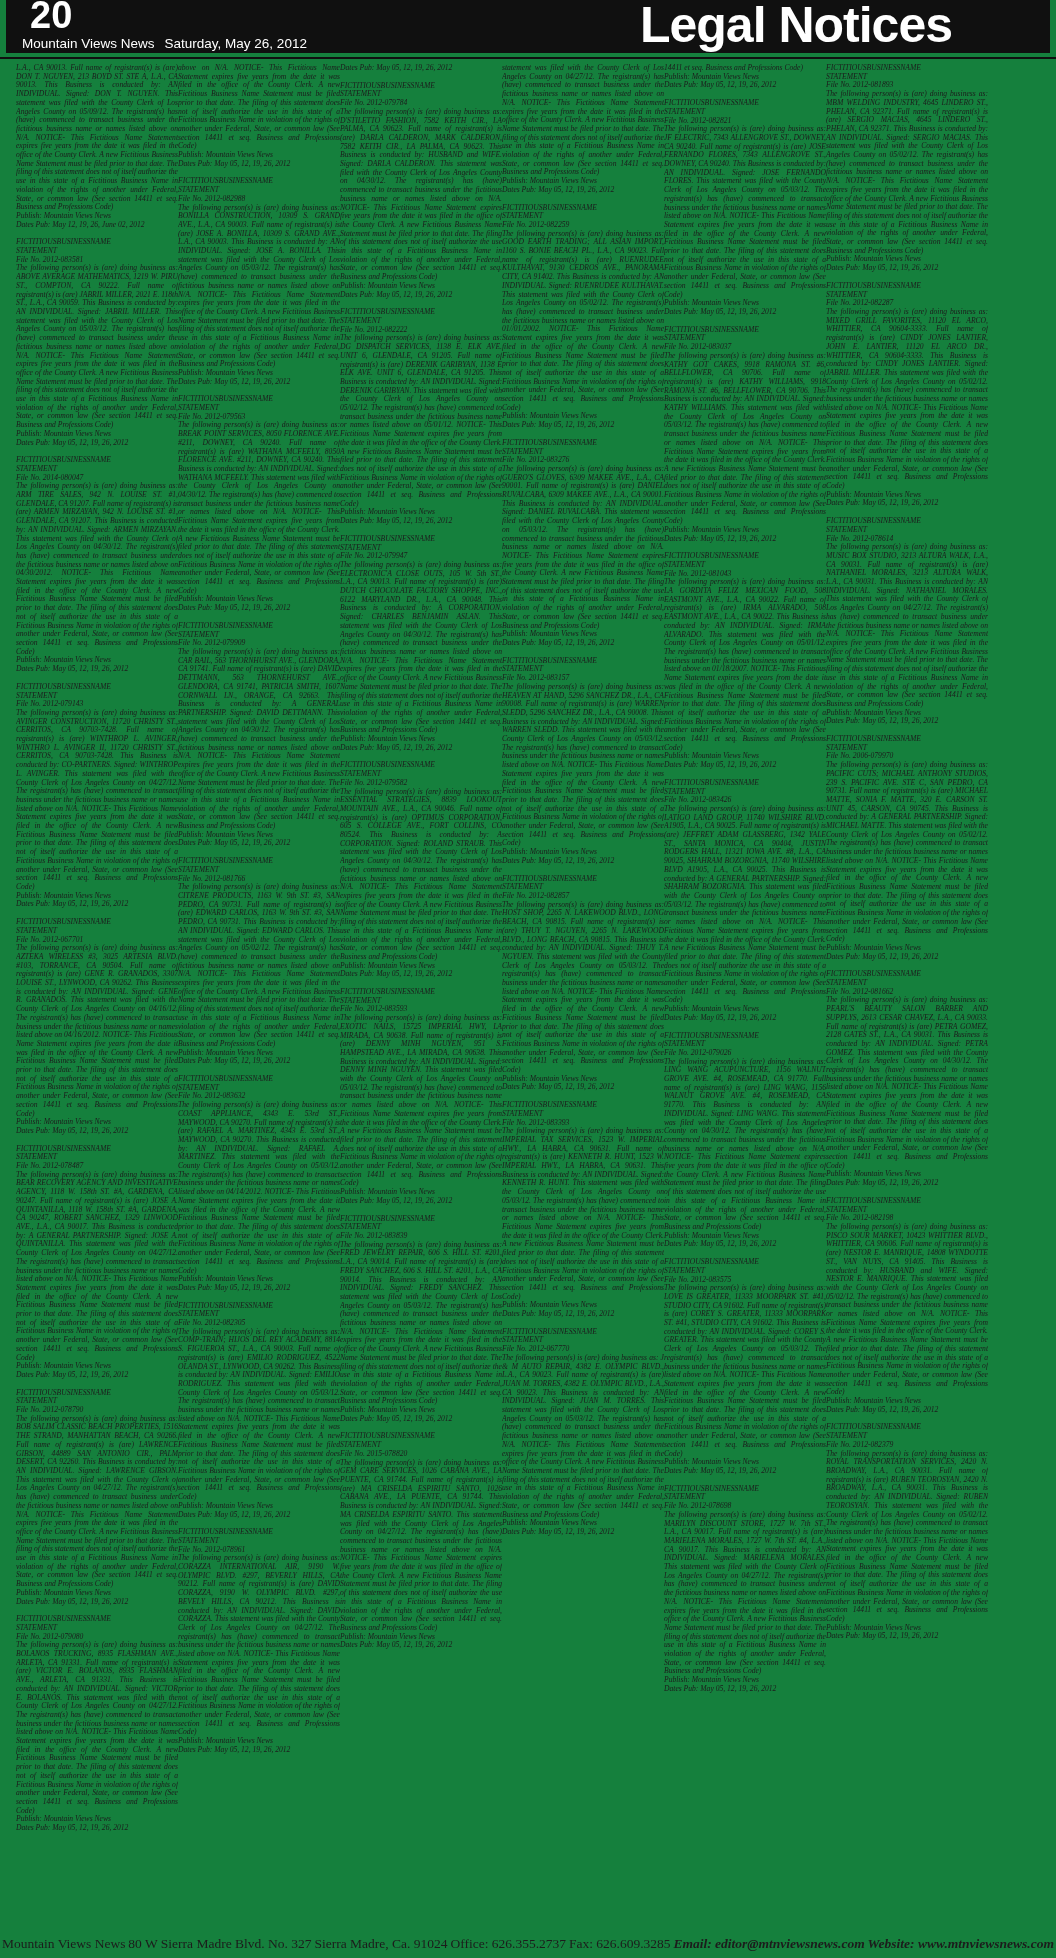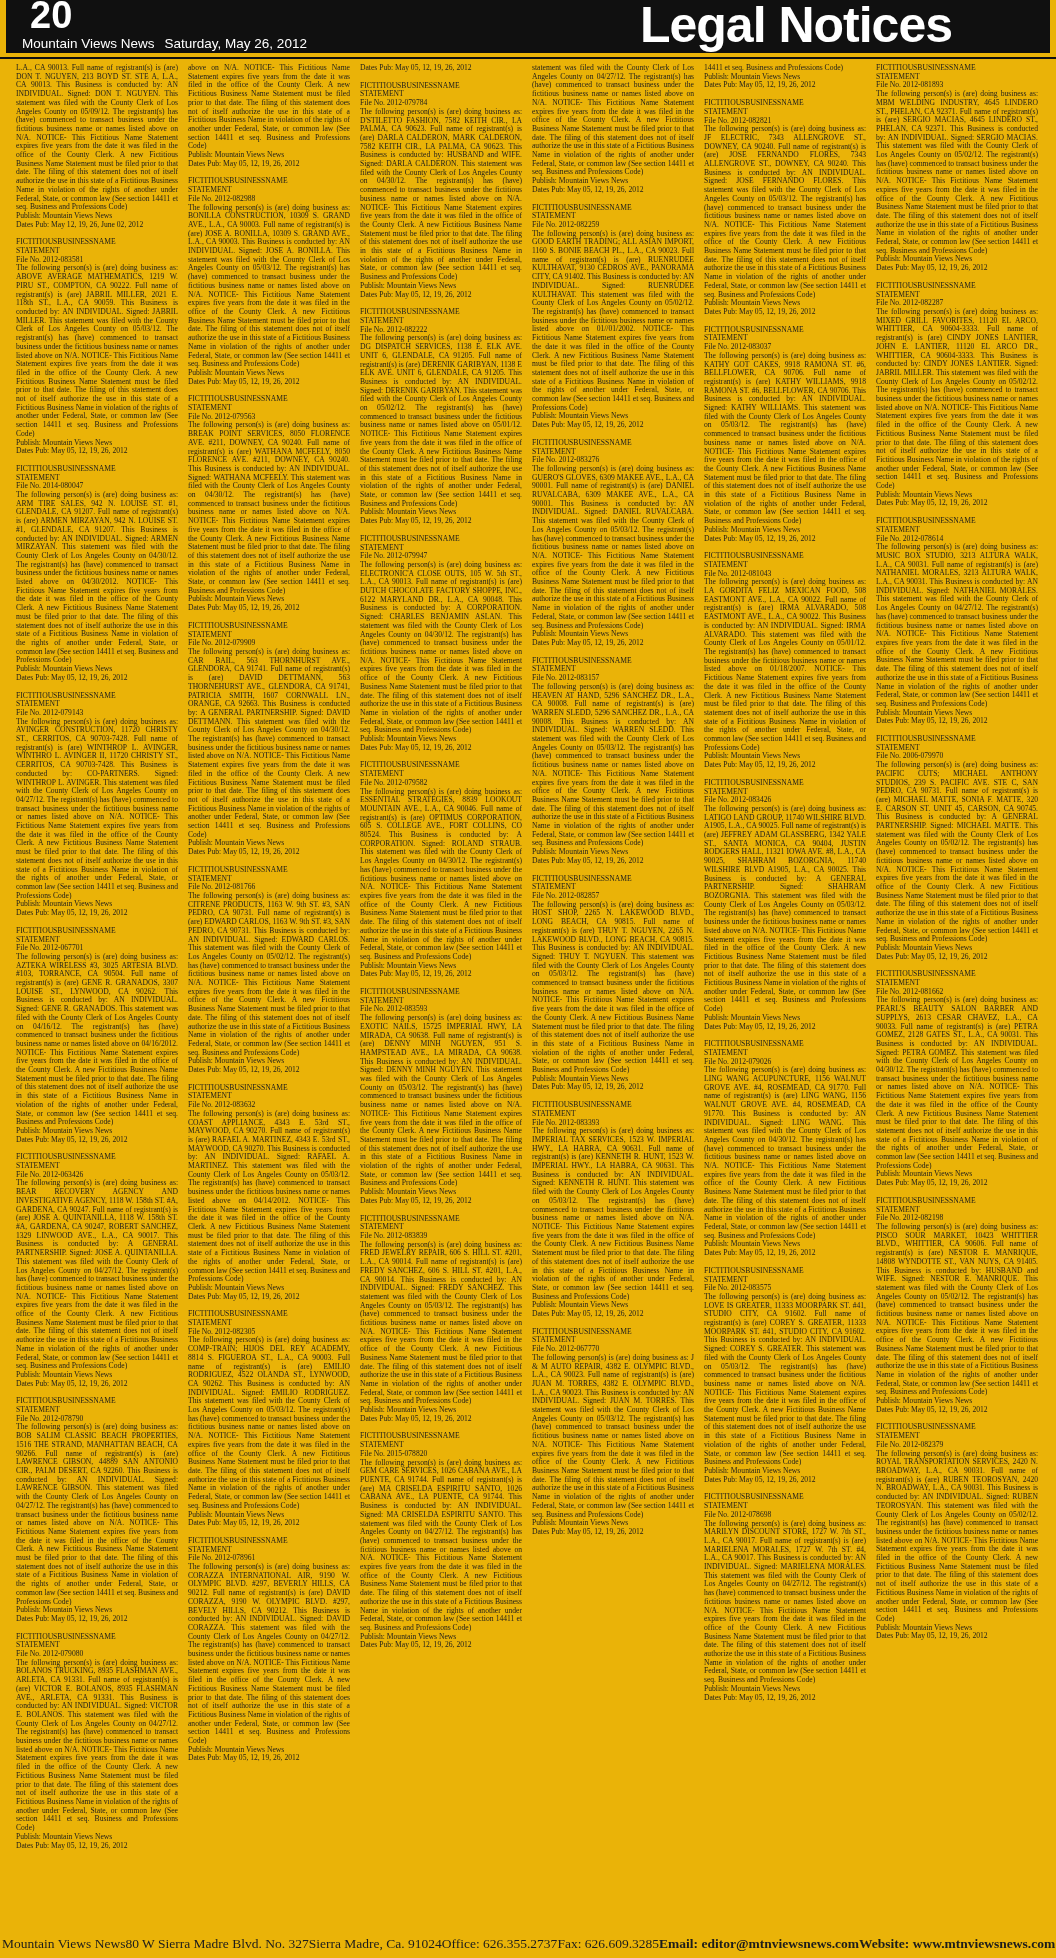--- a/index.html
+++ b/index.html
@@ -1,40 +1,40 @@
 <!DOCTYPE html>
 <html><head>
 <meta charset="utf-8">
 <style>
   html,body{margin:0;padding:0;background:#e8e8e8;}
-  .page{position:relative;width:1056px;height:1958px;background:#eab308;overflow:hidden;
+  .page{position:relative;width:1056px;height:1958px;background:#15803d;overflow:hidden;
         font-family:"Liberation Serif",serif;color:#1c1c1c;margin:0 auto;}
   
   .masthead{position:absolute;top:0;left:6px;right:6px;height:53px;background:#101010;color:#fff;}
   .page-num{position:absolute;top:-6px;left:24px;font-family:"Liberation Sans",sans-serif;
             font-weight:bold;font-size:38px;letter-spacing:0;}
   .masthead-sub{position:absolute;bottom:2px;left:16px;font-family:"Liberation Sans",sans-serif;
             font-weight:normal;font-size:13.5px;white-space:nowrap;}
   .masthead-sub .sp{display:inline-block;width:10px;}
   .masthead-title{position:absolute;top:-4px;left:550px;width:480px;text-align:center;
             font-family:"Liberation Sans",sans-serif;font-weight:bold;font-size:50px;letter-spacing:-1px;}
   .head-rule{position:absolute;top:57px;left:0;right:0;height:2px;background:#101010;}
   
-  .columns{position:absolute;top:64px;left:16px;right:16px;height:1860px;display:flex;gap:10px;overflow:hidden;}
+  .columns{position:absolute;top:64px;left:16px;right:16px;height:1860px;display:flex;gap:0;overflow:hidden;font-style:italic;}
   .col{flex:0 0 162px;width:162px;overflow:hidden;font-size:7.6px;line-height:8.7px;text-align:justify;}
   .notice{margin-top:9px;}
   .notice:first-child{margin-top:0;}
   .nh{display:flex;justify-content:flex-start;font-weight:normal;}
   .line-left{text-align:left;}
   .body-par{text-align:justify;}
   
   .footer{position:absolute;left:0;right:0;bottom:4px;height:18px;font-size:13.5px;
           font-family:"Liberation Serif",serif;white-space:nowrap;display:flex;
           justify-content:space-between;padding:0 2px;}
-  .footer .it{font-weight:bold;}
+  .footer .it{font-style:italic;font-weight:bold;}
   .footer span{display:inline-block;}
 </style>
 </head>
 <body>
 
 <div class="page">
 
   <div class="masthead">
     <div class="page-num">20</div>
     <div class="masthead-sub"><span>Mountain Views News</span><span class="sp"></span><span>Saturday, May 26, 2012</span></div>
@@ -97,21 +97,21 @@
           <div class="line-left">Publish: Mountain Views News</div>
           <div class="line-left">Dates Pub: May 05, 12, 19, 26, 2012</div>
         </div>
         <div class="notice">
           <div class="nh">
             <span>FICTITIOUS</span>
             <span>BUSINESS</span>
             <span>NAME</span>
           </div>
           <div class="line-left">STATEMENT</div>
-          <div class="line-left">File No. 2012-063426</div>
+          <div class="line-left">File No. 2012-078487</div>
           <div class="body-par">The following person(s) is (are) doing business as: BEAR RECOVERY AGENCY AND INVESTIGATIVE AGENCY, 1118 W. 158th ST. #A, GARDENA, CA 90247. Full name of registrant(s) is (are) JOSE A. QUINTANILLA, 1118 W. 158th ST. #A, GARDENA, CA 90247, ROBERT SANCHEZ, 1329 LINWOOD AVE., L.A., CA 90017. This Business is conducted by: A GENERAL PARTNERSHIP. Signed: JOSE A. QUINTANILLA. This statement was filed with the County Clerk of Los Angeles County on 04/27/12. The registrant(s) has (have) commenced to transact business under the fictitious business name or names listed above on N/A. NOTICE- This Fictitious Name Statement expires five years from the date it was filed in the office of the County Clerk. A new Fictitious Business Name Statement must be filed prior to that date. The filing of this statement does not of itself authorize the use in this state of a Fictitious Business Name in violation of the rights of another under Federal, State, or common law (See section 14411 et seq. Business and Professions Code)</div>
           <div class="line-left">Publish: Mountain Views News</div>
           <div class="line-left">Dates Pub: May 05, 12, 19, 26, 2012</div>
         </div>
         <div class="notice">
           <div class="nh">
             <span>FICTITIOUS</span>
             <span>BUSINESS</span>
             <span>NAME</span>
           </div>

